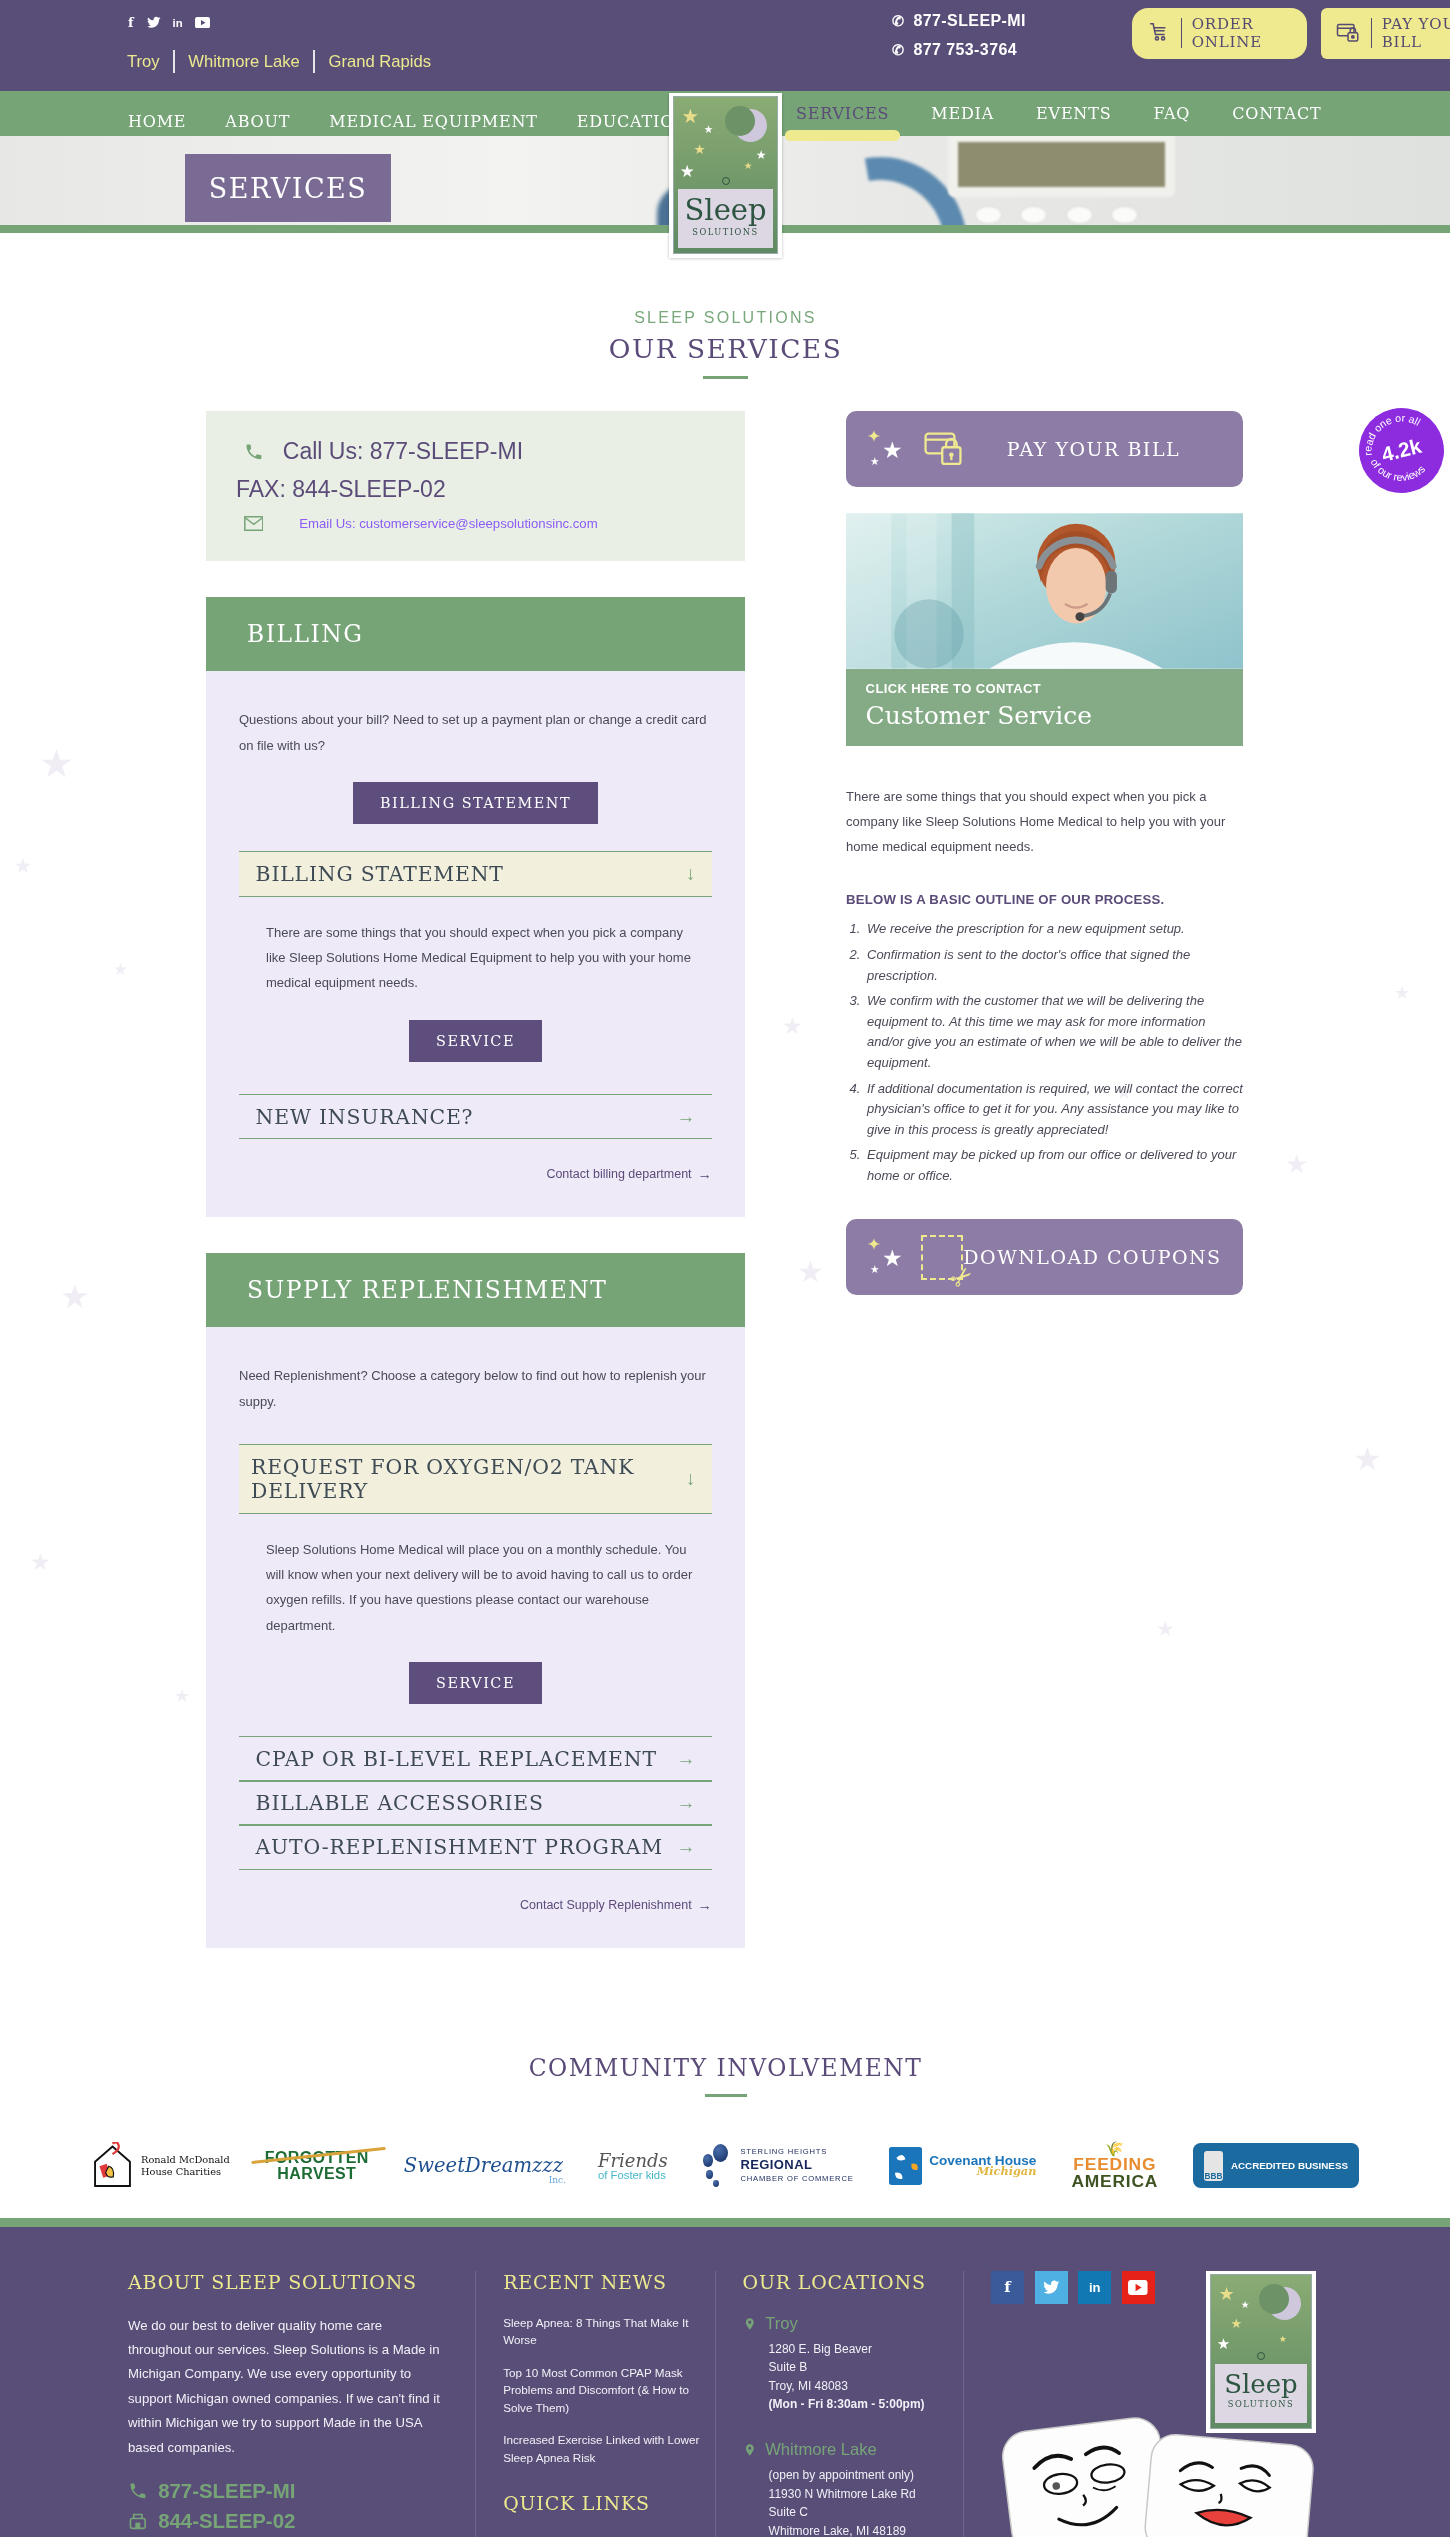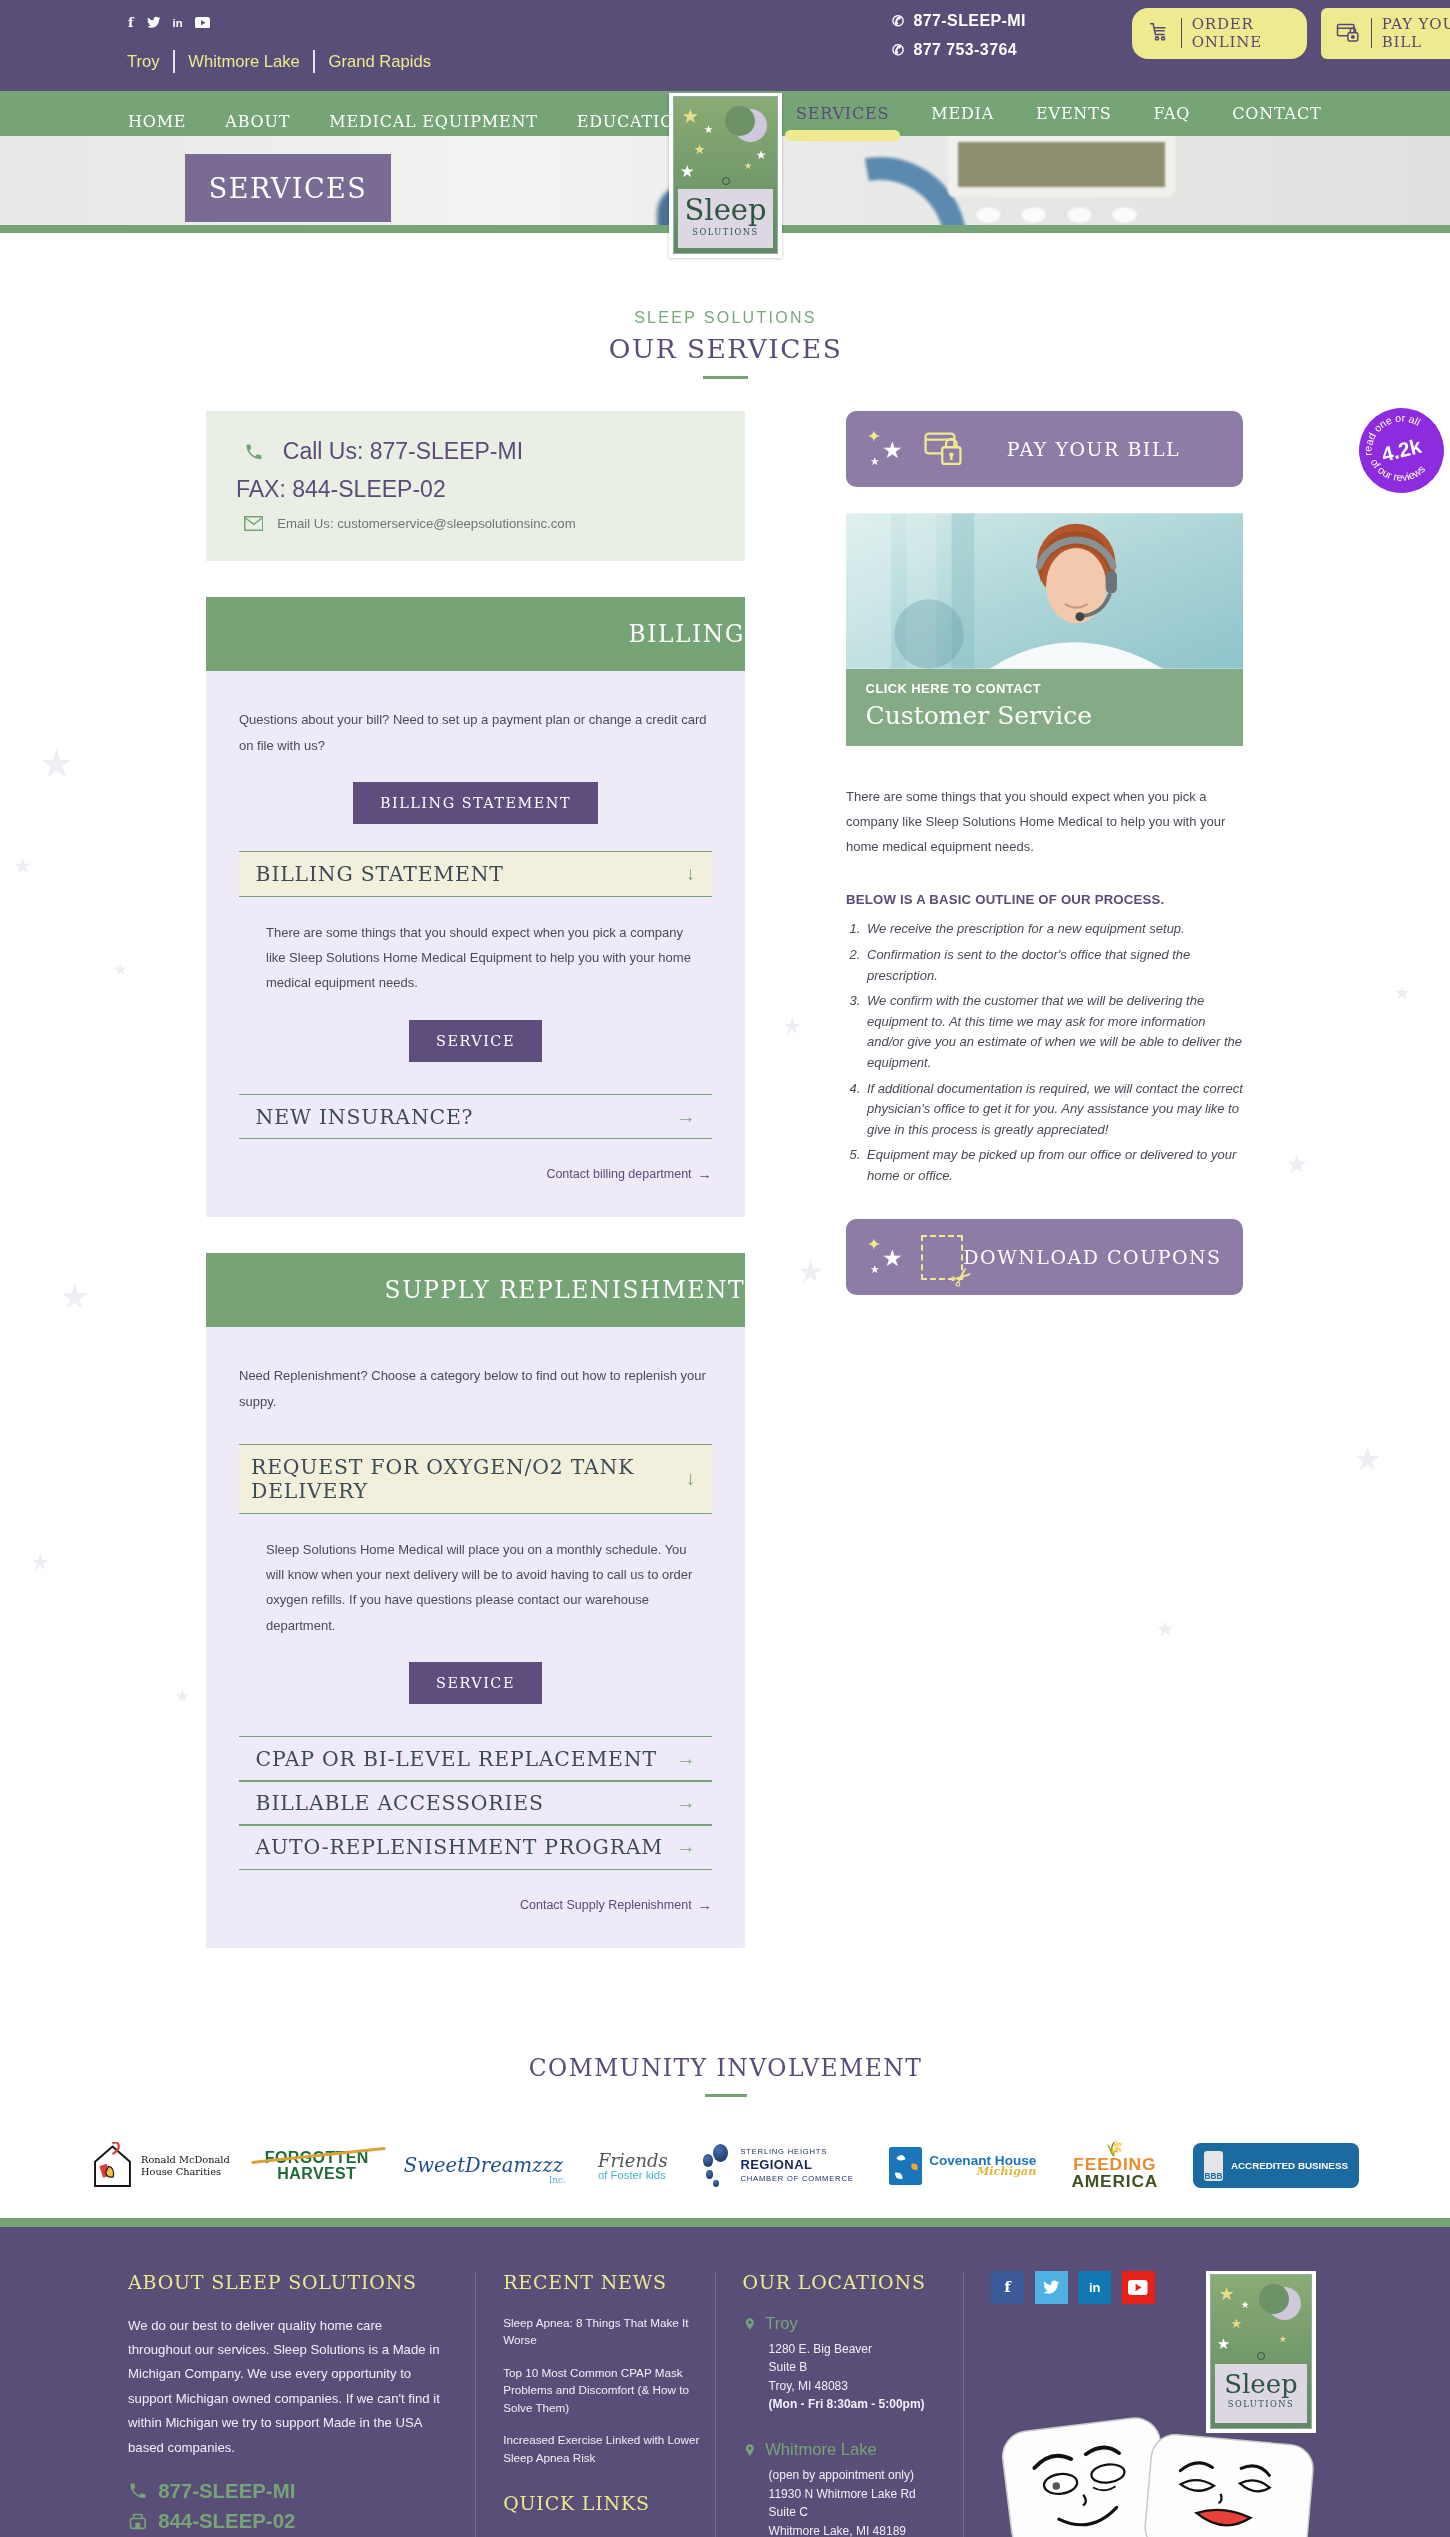--- a/index.html
+++ b/index.html
@@ -62,24 +62,24 @@
   .wstar { position:absolute; color:#f0eef4; z-index:0; }
 
   
   .main { position:relative; z-index:1; display:flex; margin:32px 0 0 206px; width:1037px; gap:101px; align-items:flex-start; }
   .col-left { width:539px; }
   .col-right { width:397px; position:relative; }
 
   .contact-card { background:#e9efe5; padding:27px 30px 30px; }
   .cc-row1 { display:flex; align-items:center; gap:19.6px; color:#5b4b79; font-size:23px; margin-left:7.6px; }
   .cc-row2 { color:#5b4b79; font-size:23px; margin-top:10.6px; }
-  .cc-row3 { display:flex; align-items:center; gap:14px; color:#737373; font-size:13.2px; margin-top:13.6px; margin-left:7.6px; }
+  .cc-row3 { display:flex; align-items:center; gap:36px; color:#8b5cf6; font-size:13.2px; margin-top:13.6px; margin-left:7.6px; }
 
   .sec-card { margin-top:36px; }
-  .sec-head { background:#76a477; height:74px; display:flex; align-items:center; padding-left:20px;justify-content:flex-end; }
+  .sec-head { background:#76a477; height:74px; display:flex; align-items:center; padding-left:41px; }
   .sec-head-title { color:#fff; font-family:"DejaVu Serif","Liberation Serif",serif; font-size:23.4px; letter-spacing:1.5px; }
   .sec-body { background:#efeaf7; padding:36px 33px 35px; }
   .sec-body p.lead { font-size:13px; line-height:1.95; color:#4a4a58; }
   .btn-purple { display:block; margin:24px auto 27px; background:#5d4e7e; color:#fff; border:none; font-family:"DejaVu Serif","Liberation Serif",serif; font-size:14.4px; letter-spacing:1.5px; padding:13px 27px; cursor:pointer; }
   .acc { display:flex; justify-content:space-between; align-items:center; border-top:1.5px solid #76a477; border-bottom:1.5px solid #76a477; padding:9.8px 16.6px; cursor:pointer; }
   .acc + .acc { margin-top:-1.5px; }
   .acc.cream { background:#f2efdd; }
   .acc-title { font-family:"DejaVu Serif","Liberation Serif",serif; font-size:20.4px; color:#3e4b55; letter-spacing:0.8px; }
   .acc-arrow { color:#76a477; font-size:19px; font-weight:bold; }
   .acc-body { padding:23px 7.6px 0 27px; font-size:13px; line-height:1.95; color:#4a4a58; }

